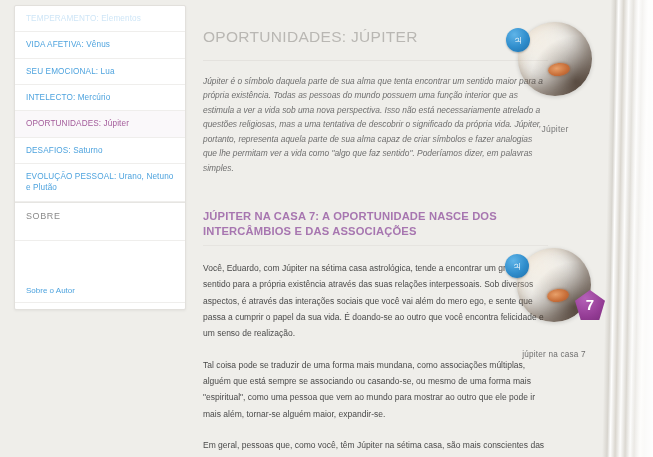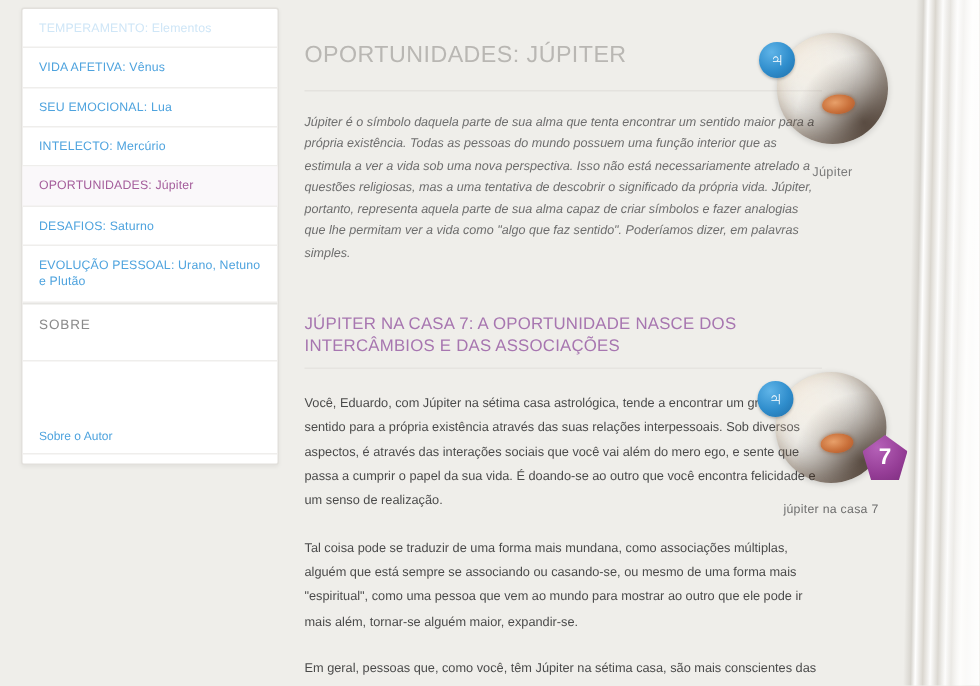--- a/index.html
+++ b/index.html
@@ -122,21 +122,21 @@
   p.intro {
     font-size: 8.4px;
     line-height: 1.72;
     color: #6e6e6e;
     font-style: italic;
     text-align: left;
     margin-bottom: 22px;
   }
   h2.section-title {
     font-size: 11.2px;
-    font-weight: 400;
+    font-weight: 700;
     color: #a776b0;
     letter-spacing: 0.15px;
     line-height: 1.34;
     margin-bottom: 6px;
     padding-top: 12px;
   }
   .rule2 {
     height: 1px;
     background: #e6e4e0;
     margin-bottom: 14px;
@@ -231,21 +231,21 @@
     background: radial-gradient(circle at 34% 28%, #b561b8 0%, #953d96 60%, #7c2d7e 100%);
     color: #ffffff;
     font-size: 15px;
     font-weight: 700;
     line-height: 30px;
     text-align: center;
     clip-path: polygon(50% 0%, 100% 36%, 81% 100%, 19% 100%, 0% 36%);
     z-index: 3;
   }
   .fig-caption {
-    margin-top: 8px;
+    margin-top: 24px;
     font-size: 8.5px;
     color: #7a7a7a;
     letter-spacing: 0.2px;
   }
   .fig-caption.small { font-size: 8.2px; color: #6e6e6e; }
 </style>
 </head>
 <body>
 
 <div id="page">

